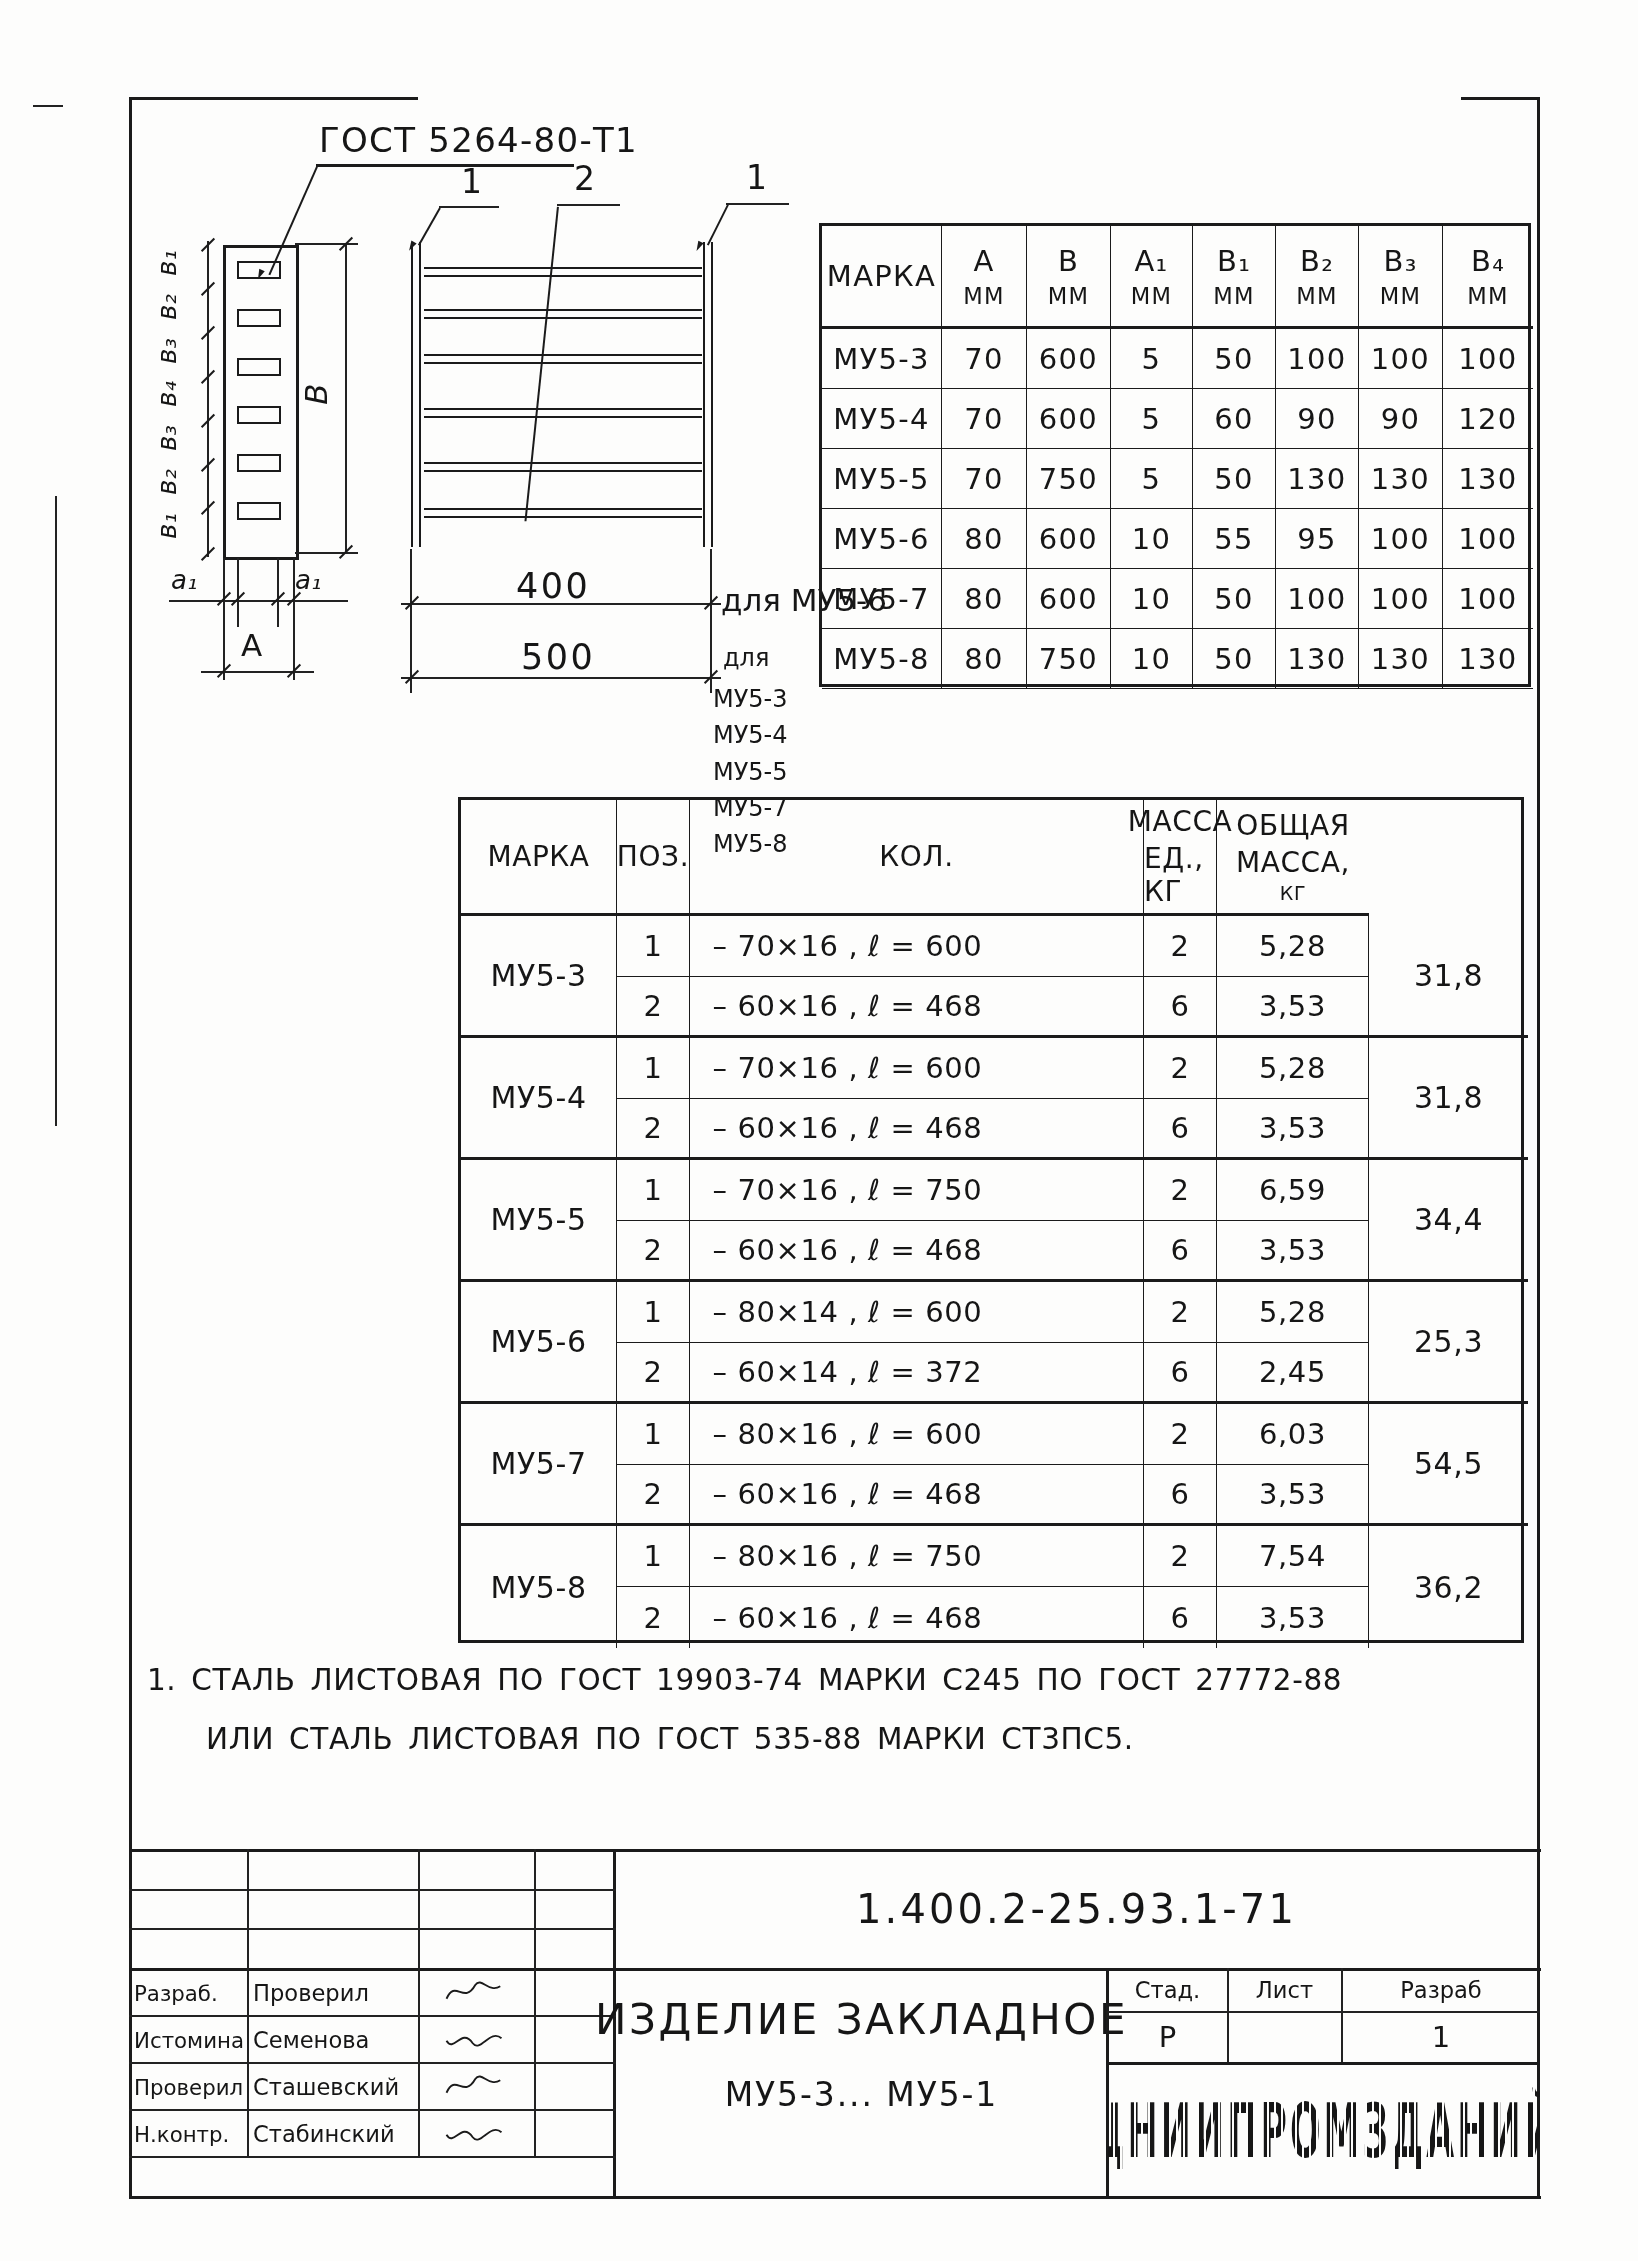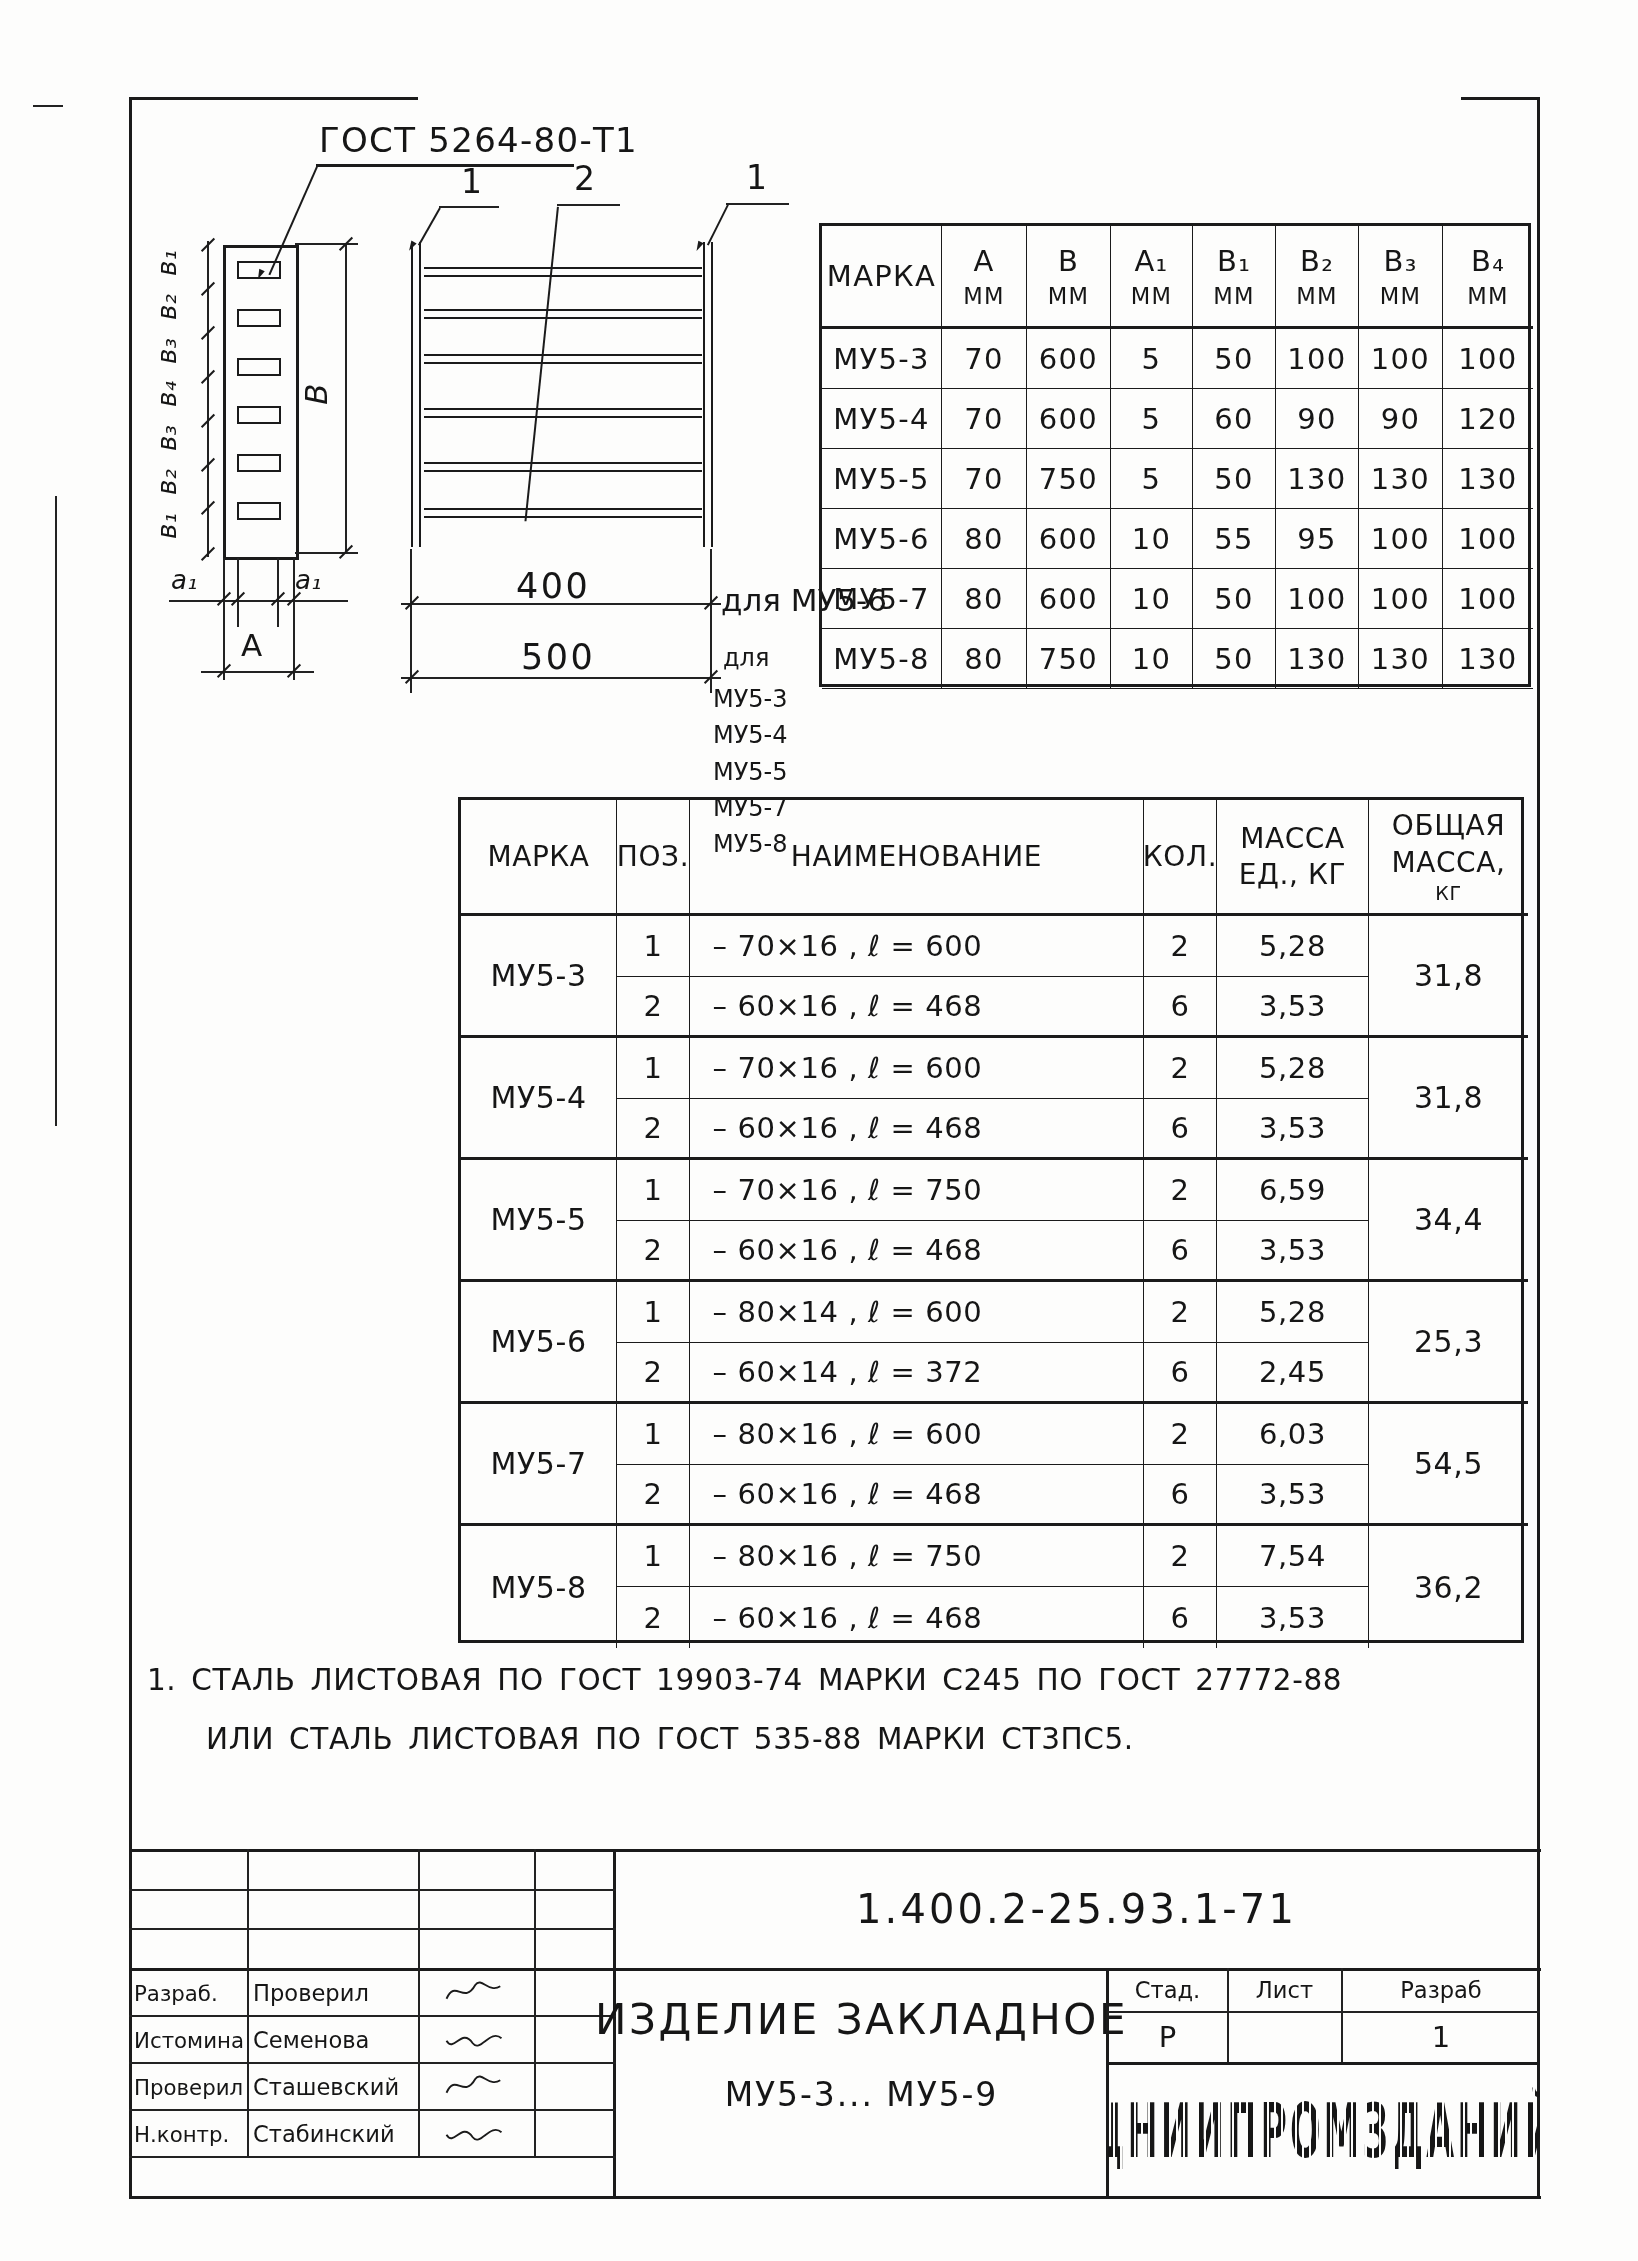--- a/index.html
+++ b/index.html
@@ -246,23 +246,20 @@
       <div class="st-cell">130</div>
       <div class="st-cell">130</div>
     </div>
 
   <div id="bom-table">
     <div class="bt-cell bt-head cap">
         <span>Марка</span>
       </div>
     <div class="bt-cell bt-head cap">
         <span>Поз.</span>
-      </div>
-    <div class="bt-cell bt-head cap">
-        <span>Наименование</span>
       </div>
     <div class="bt-cell bt-head cap">
         <span>Кол.</span>
       </div>
     <div class="bt-cell bt-head cap">
       <span>Масса</span>
       <span>Ед., кг</span>
     </div>
     <div class="bt-cell bt-head bt-col6 cap">
       <span>Общая</span>
@@ -373,21 +370,21 @@
         </svg></div>
       <div class="txt" style="left: 134px; top: 2122px; font-size: 21.3px;">Н.контр.</div>
       <div class="txt" style="left: 253px; top: 2121px; font-size: 22.6px;">Стабинский</div>
       <div class="abs" style="left: 424px; top: 2116px;"><svg class="sig" style="position:static" width="100" height="35" viewBox="0 0 100 56">
           <path d="M6,30 C18,50 30,8 48,34 C60,50 76,10 94,26" fill="none" stroke="#1b1b1b" stroke-width="3"></path>
         </svg></div>
     </div>
 
   <div class="abs" style="left:615px;top:1970px;width:493px;height:229px;display:flex;flex-direction:column;align-items:center;padding-top:25px;box-sizing:border-box;gap:31px;">
     <span class="txt cap" style="position:static;font-size:42px;letter-spacing:2.5px;">Изделие закладное</span>
-    <span class="txt" style="position:static;font-size:33px;letter-spacing:1.9px;">МУ5-3... МУ5-9</span>
+    <span class="txt" style="position:static;font-size:33px;letter-spacing:1.9px;">МУ5-3... МУ5-1</span>
   </div>
 
   <div class="vl" style="left:1106px;top:1968px;width:2.5px;height:230px;"></div>
   <div class="vl thin" style="left:1227px;top:1968px;width:1.9px;height:95px;"></div>
   <div class="vl thin" style="left:1341px;top:1968px;width:1.9px;height:95px;"></div>
   <div class="hl thin" style="left:1108px;top:2011px;width:432px;height:1.9px;"></div>
   <div class="hl" style="left:1108px;top:2062px;width:432px;height:2.5px;"></div>
 
   <div class="abs" style="left:1108px;top:1968px;width:119px;height:43px;display:flex;align-items:center;justify-content:center;font-size:22.6px;">Стад.</div>
   <div class="abs" style="left:1228px;top:1968px;width:113px;height:43px;display:flex;align-items:center;justify-content:center;font-size:22.6px;">Лист</div>

